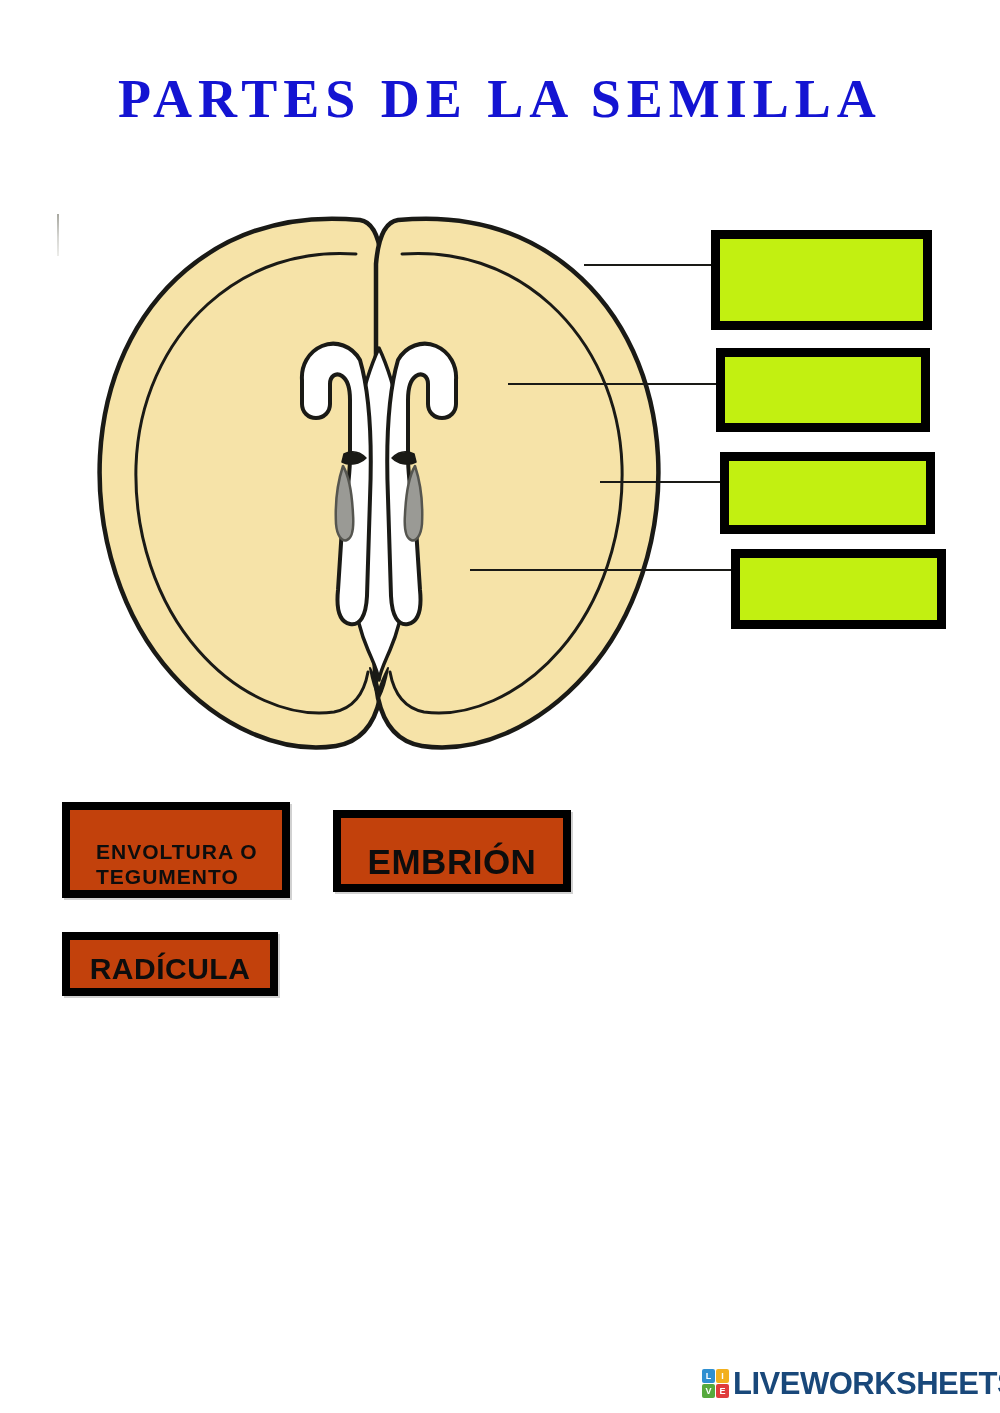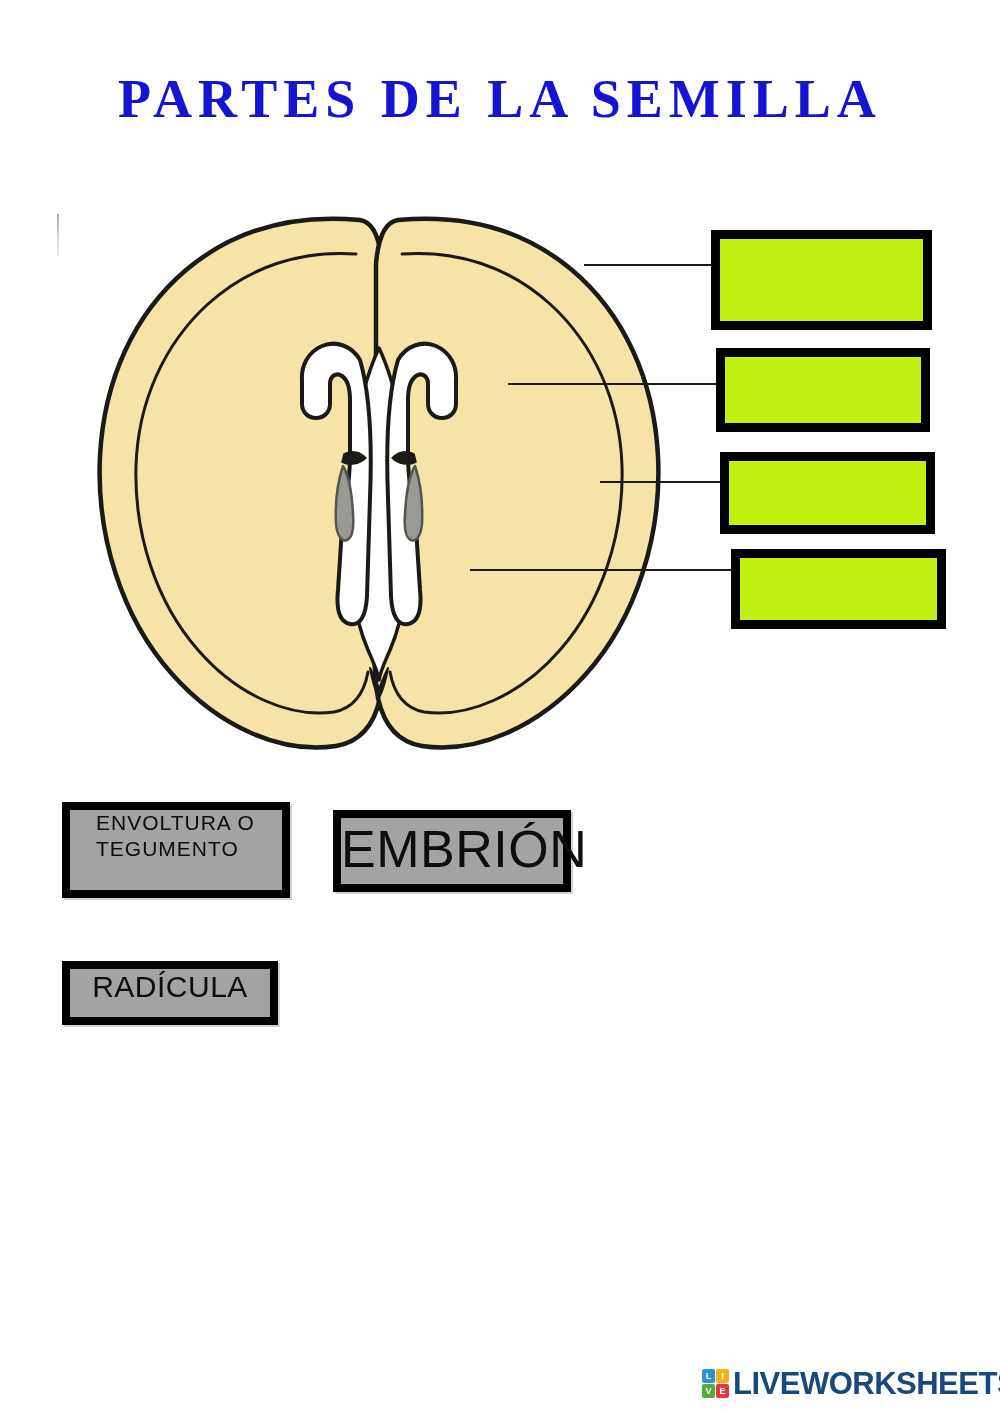--- a/index.html
+++ b/index.html
@@ -71,40 +71,40 @@
   .answer-box {
     position: absolute;
     background: #c2f011;
     border: 9px solid #000000;
     box-sizing: border-box;
   }
 
   
   .word-label {
     position: absolute;
-    background: #a3a3a3;
+    background: #c2410c;
     border: 8px solid #000000;
     box-sizing: border-box;
     color: #0d0d0d;
-    font-weight: 400;
+    font-weight: 700;
     display: flex;
-    align-items: flex-start;
+    align-items: flex-end;
     box-shadow: 2px 2px 0 rgba(0,0,0,.18);
   }
   .word-label .label-text {
     width: 100%;
     text-align: center;
     line-height: 1.22;
     letter-spacing: .5px;
   }
   #label-envoltura  { left: 62px;  top: 802px; width: 228px; height: 96px; font-size: 21px; }
   #label-envoltura .label-text { text-align: left; padding-left: 26px; letter-spacing: 1px; }
-  #label-embrion    { left: 333px; top: 810px; width: 238px; height: 82px; font-size: 52px; }
+  #label-embrion    { left: 333px; top: 810px; width: 238px; height: 82px; font-size: 35px; }
   #label-cotiledon  { left: 625px; top: 797px; width: 248px; height: 93px; font-size: 28px; }
-  #label-radicula   { left: 62px;  top: 932px; width: 216px; height: 64px; font-size: 30px; margin-top: 29px; }
+  #label-radicula   { left: 62px;  top: 932px; width: 216px; height: 64px; font-size: 30px; }
 
   
   #lws-logo {
     position: absolute;
     left: 702px;
     top: 1368px;
     display: flex;
     align-items: center;
     gap: 4px;
   }

